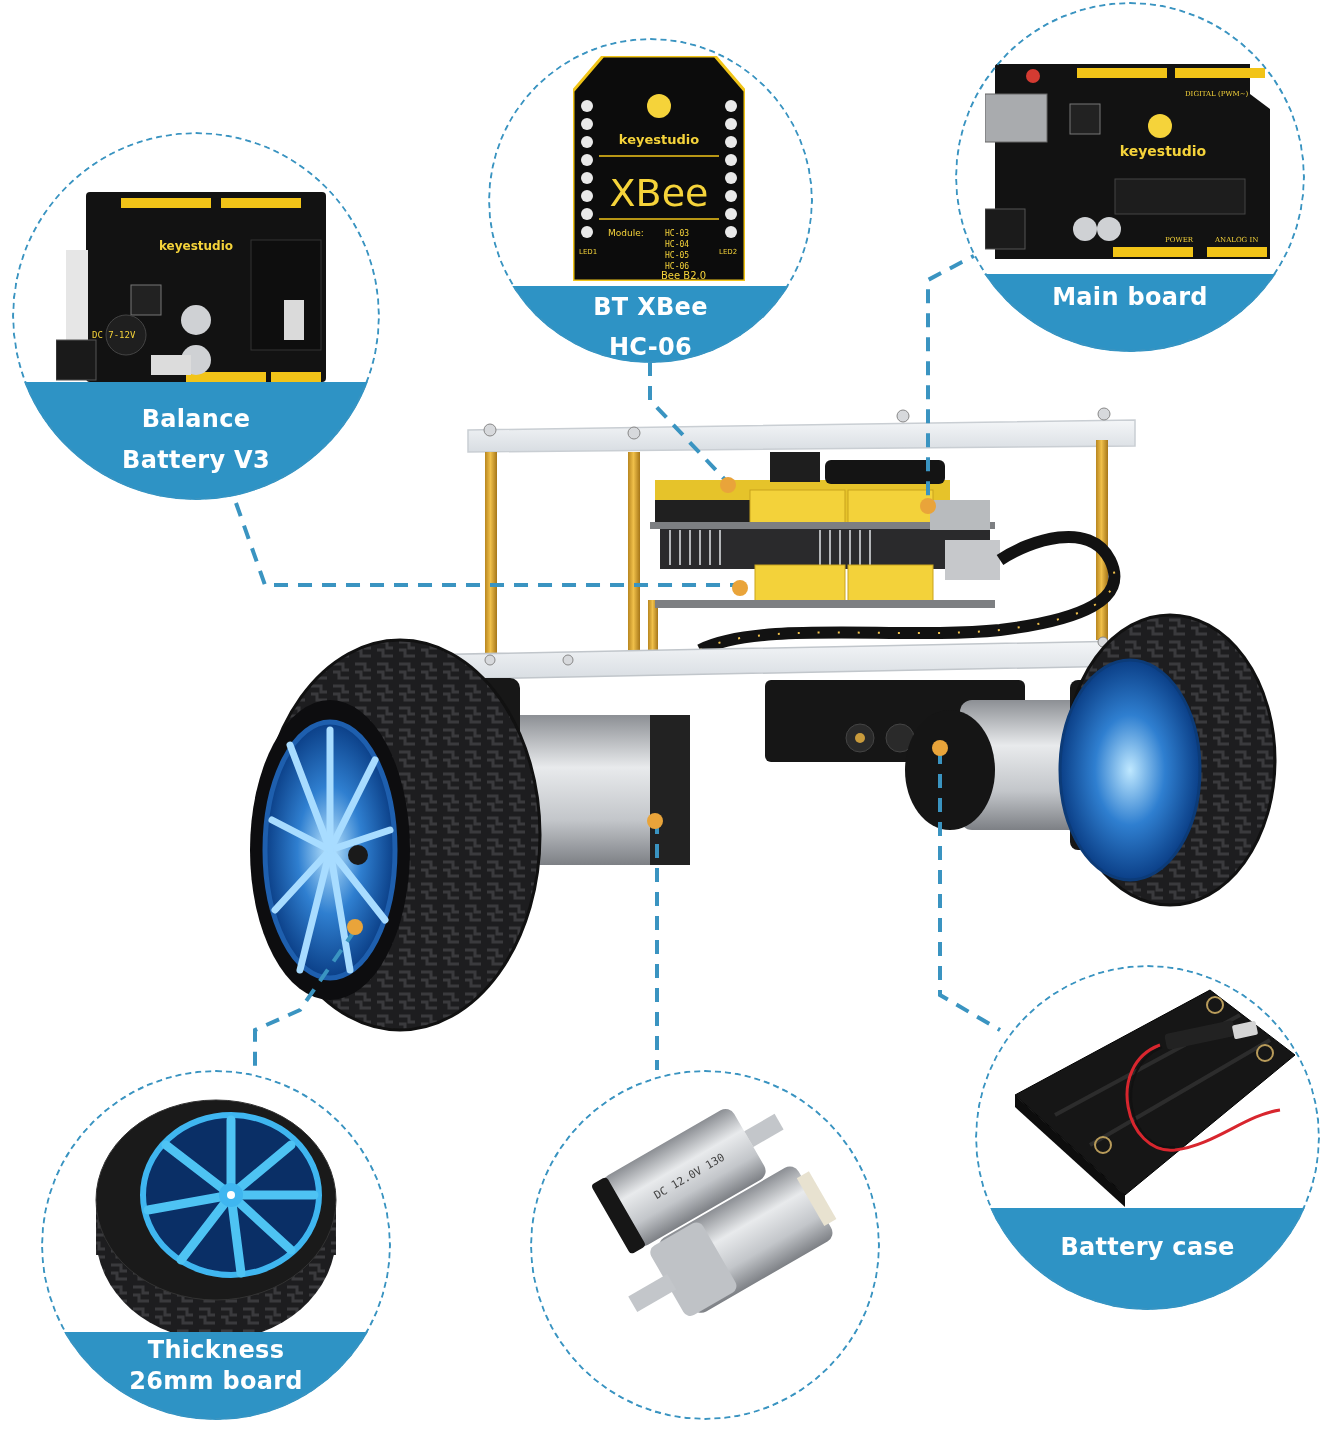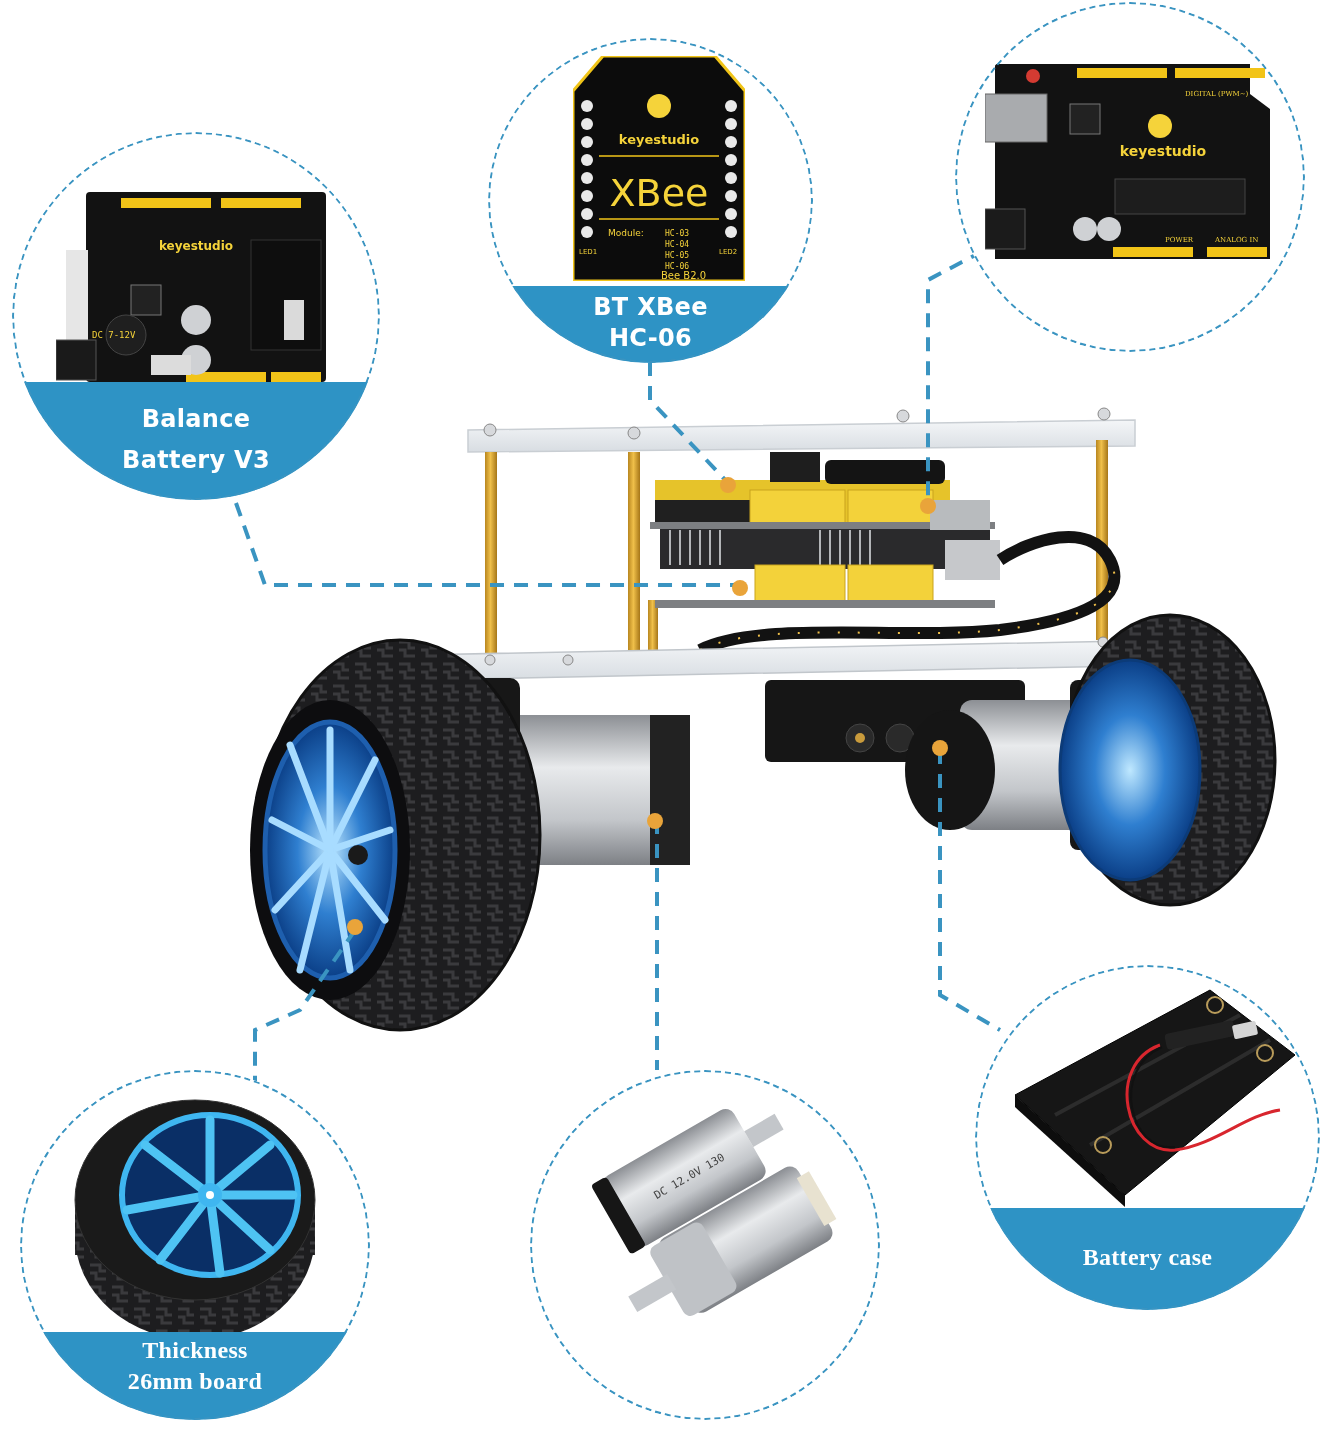--- a/index.html
+++ b/index.html
@@ -232,21 +232,21 @@
           <text x="92" y="180">HC-03</text>
           <text x="92" y="191">HC-04</text>
           <text x="92" y="202">HC-05</text>
           <text x="92" y="213">HC-06</text>
         </g>
         <text x="6" y="198" font-family="DejaVu Sans, sans-serif" font-size="7" fill="#f5d33a">LED1</text>
         <text x="146" y="198" font-family="DejaVu Sans, sans-serif" font-size="7" fill="#f5d33a">LED2</text>
         <text x="88" y="223" font-family="DejaVu Sans, sans-serif" font-size="10" fill="#f5d33a">Bee B2.0</text>
       </svg>
     </div>
-    <div class="band" style="height:77px;padding-top:6px;box-sizing:border-box;">
+    <div class="band" style="height:77px;padding-top:6px;box-sizing:border-box;justify-content:space-between;">
       <div class="label">BT XBee</div>
       <div class="label">HC-06</div>
     </div>
     <div class="ring"></div>
   </div>
 
   <div class="callout" style="left:955px;top:2px;width:350px;height:350px;">
     <div class="art" style="left:30px;top:62px;width:290px;height:200px;">
       <svg width="290" height="200" viewBox="0 0 290 200">
         <polygon points="10,0 265,0 265,30 285,45 285,195 10,195" fill="#121212"></polygon>
@@ -261,24 +261,27 @@
         <rect x="85" y="40" width="30" height="30" fill="#222" stroke="#777"></rect>
         <circle cx="100" cy="165" r="12" fill="#cfd1d4"></circle>
         <circle cx="124" cy="165" r="12" fill="#cfd1d4"></circle>
         <circle cx="175" cy="62" r="12" fill="#f5d33a"></circle>
         <text x="178" y="92" font-family="DejaVu Sans, sans-serif" font-weight="bold" font-size="14" fill="#f5d33a" text-anchor="middle">keyestudio</text>
         <text x="200" y="32" font-family="DejaVu Serif, serif" font-size="7" fill="#f5d33a">DIGITAL (PWM~)</text>
         <text x="180" y="178" font-family="DejaVu Serif, serif" font-size="7" fill="#f5d33a">POWER</text>
         <text x="230" y="178" font-family="DejaVu Serif, serif" font-size="7" fill="#f5d33a">ANALOG IN</text>
       </svg>
     </div>
-    <div class="ring"></div>
-  </div>
-
-  <div class="callout" style="left:20px;top:1070px;width:350px;height:350px;font-family:Liberation Serif, serif;">
+    <div class="band" style="height:78px;padding-top:8px;box-sizing:border-box;">
+      <div class="label">Main board</div>
+    </div>
+    <div class="ring"></div>
+  </div>
+
+  <div class="callout" style="left:41px;top:1070px;width:350px;height:350px;">
     <div class="art" style="left:45px;top:15px;width:260px;height:260px;">
       <svg width="260" height="260" viewBox="0 0 260 260">
         <ellipse cx="130" cy="150" rx="120" ry="105" fill="url(#tread)"></ellipse>
         <rect x="10" y="120" width="240" height="50" fill="url(#tread)"></rect>
         <ellipse cx="130" cy="115" rx="120" ry="100" fill="#1a1a1a" stroke="#333"></ellipse>
         <ellipse cx="145" cy="110" rx="88" ry="80" fill="#0a2f66" stroke="#3fb6f0" stroke-width="6"></ellipse>
         <g stroke="#4ec3f3" stroke-width="9" stroke-linecap="round">
           <line x1="145" y1="110" x2="145" y2="35"></line>
           <line x1="145" y1="110" x2="205" y2="60"></line>
           <line x1="145" y1="110" x2="228" y2="110"></line>
@@ -330,19 +333,19 @@
         </g>
         <circle cx="220" cy="30" r="8" fill="none" stroke="#b89b5a" stroke-width="2"></circle>
         <circle cx="270" cy="78" r="8" fill="none" stroke="#b89b5a" stroke-width="2"></circle>
         <circle cx="108" cy="170" r="8" fill="none" stroke="#b89b5a" stroke-width="2"></circle>
         <rect x="170" y="52" width="70" height="16" rx="4" fill="#222" transform="rotate(-12 205 60)"></rect>
         <rect x="238" y="48" width="24" height="14" rx="2" fill="#d5d5d5" transform="rotate(-12 250 55)"></rect>
         <path d="M165 70 C110 90, 130 180, 180 175 C220 170, 250 140, 285 135" stroke="#d8262e" stroke-width="3" fill="none"></path>
         <path d="M167 72 C115 95, 135 178, 180 172" stroke="#111" stroke-width="2" fill="none"></path>
       </svg>
     </div>
-    <div class="band" style="height:102px;padding-top:34px;box-sizing:border-box;font-family:Liberation Serif, serif;">
+    <div class="band" style="height:102px;padding-top:24px;box-sizing:border-box;">
       <div class="label">Battery case</div>
     </div>
     <div class="ring"></div>
   </div>
 
 </div>
 
 </body></html>

